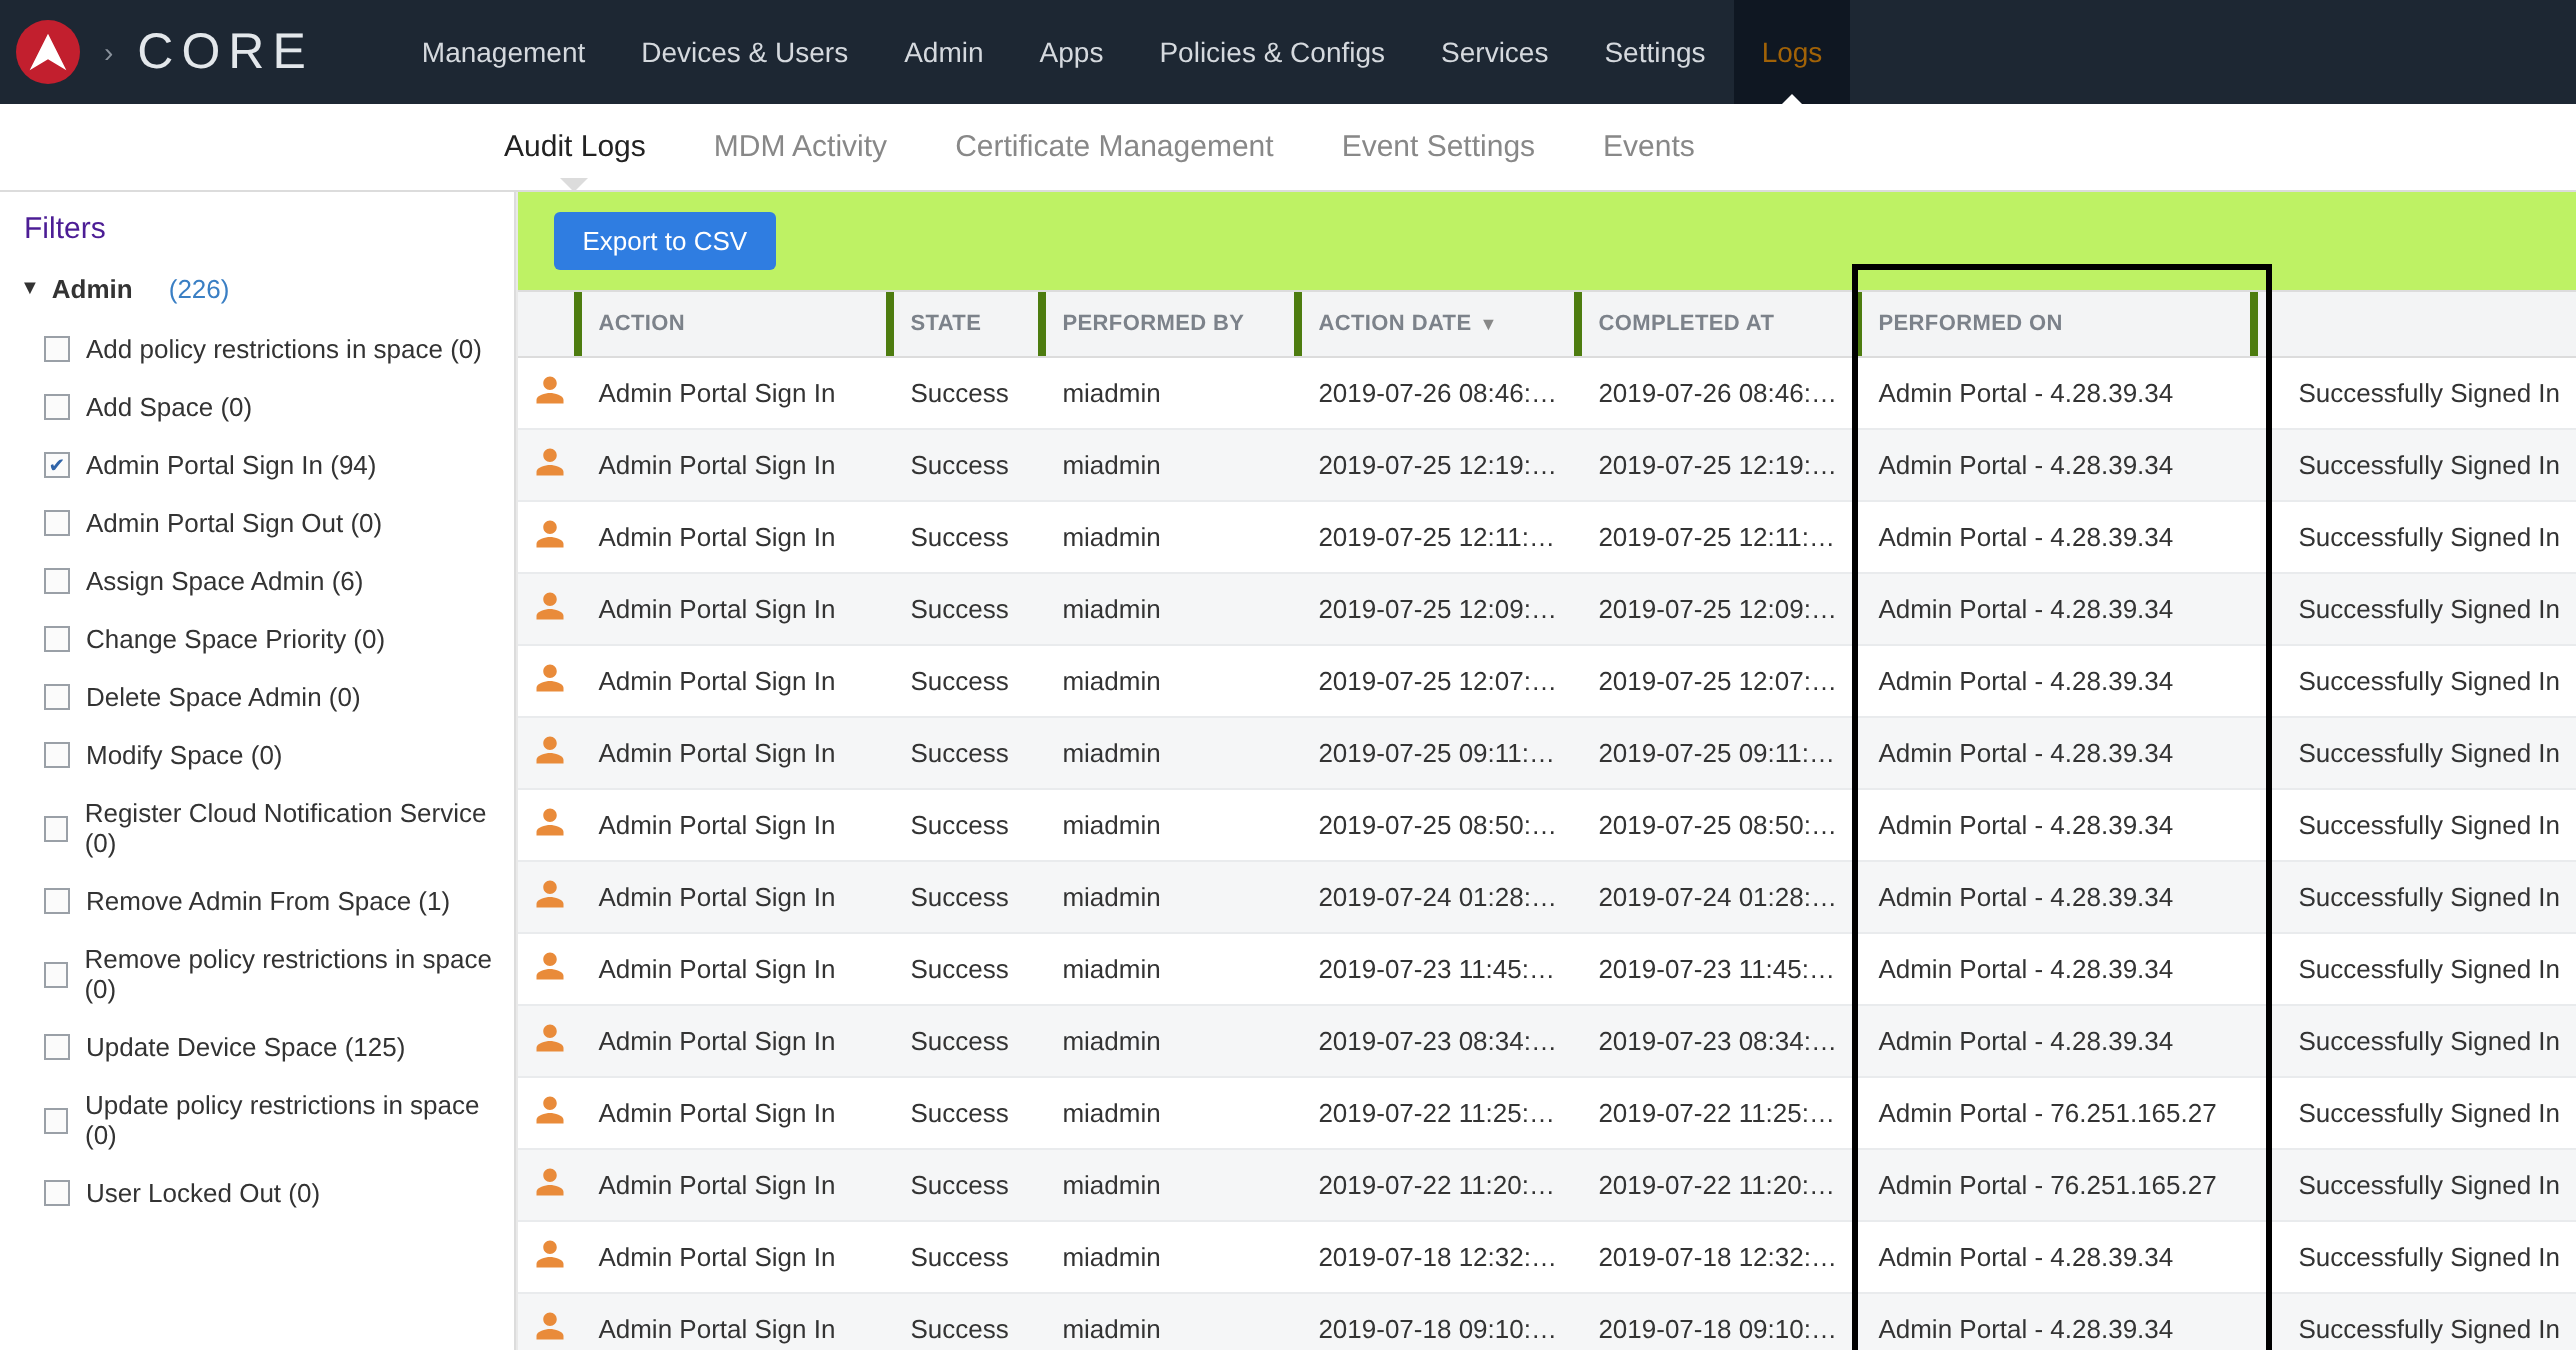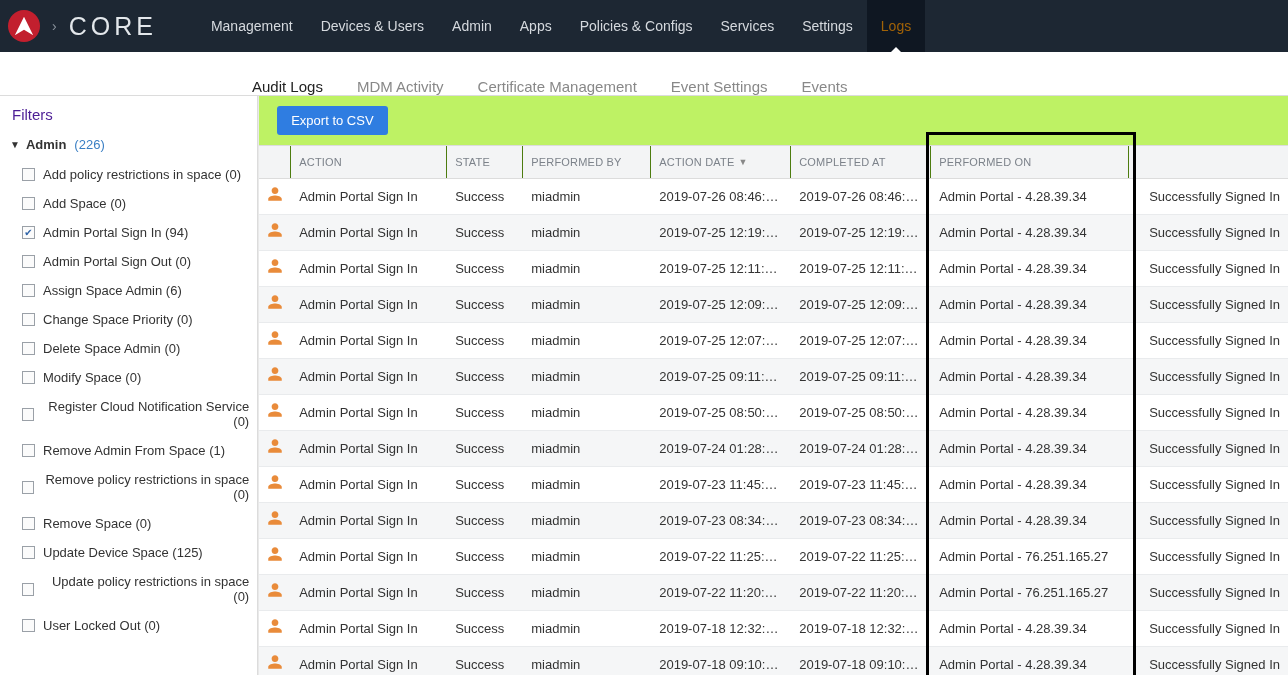--- a/index.html
+++ b/index.html
@@ -9,42 +9,42 @@
   .logo-wrap { display: flex; align-items: center; gap: 10px; margin-right: 30px; }
   .logo-circle { width: 32px; height: 32px; border-radius: 50%; background: #c21f2e; display:flex; align-items:center; justify-content:center; overflow:hidden; }
   .logo-circle svg { width: 22px; height: 22px; }
   .chevron { color: #8a929c; font-size: 14px; margin: 0 2px; }
   .product { font-size: 25px; letter-spacing: 4px; font-weight: 400; color: #e3e7eb; }
   .topnav-items { display: flex; align-items: stretch; margin-left: 10px; height: 100%; }
   .topnav-item { padding: 0 14px; display: flex; align-items: center; color: #d5d9de; font-size: 14px; cursor: pointer; position: relative; }
   .topnav-item.active { background: #0f1722; color: #a16207; }
   .topnav-item.active::after { content:""; position:absolute; bottom:-1px; left:50%; transform:translateX(-50%); width:0; height:0; border-left:6px solid transparent; border-right:6px solid transparent; border-bottom:6px solid #fff; }
   
-  .subnav { display:flex; align-items:flex-end; border-bottom:1px solid #dcdcdc; height:44px; padding-left: 250px; gap: 30px; background:#fff; }
+  .subnav { display:flex; align-items:center; border-bottom:1px solid #dcdcdc; height:44px; padding-left: 250px; gap: 30px; background:#fff; }
   .subnav-item { color:#888; font-size:15px; cursor:pointer; padding: 0 2px; position:relative; }
   .subnav-item.active { color:#222; }
   .subnav-item.active::after { content:""; position:absolute; bottom:-14px; left:50%; transform:translateX(-50%); width:0; height:0; border-left:7px solid transparent; border-right:7px solid transparent; border-top:7px solid #dcdcdc; }
   
   .body { display:flex; }
   .sidebar { width:260px; border-right:1px solid #dcdcdc; padding: 10px 8px; }
   .sidebar-title { color:#4c1d95; font-size:15px; margin: 0 0 14px 4px; }
   .filter-head { display:flex; align-items:center; gap:6px; font-weight:bold; font-size:13px; margin: 0 0 8px 2px; cursor:pointer; }
   .filter-head .caret { font-size:10px; }
-  .filter-count { color:#3a7fc4; font-weight:normal; margin-left:2px; }
+  .filter-count { color:#3a7fc4; font-weight:normal; margin-left:12px; }
   .filter-list { list-style:none; margin-left:2px; }
-  .filter-item { display:flex; align-items:center; gap:8px; padding:7px 0 7px 12px; font-size:13px; cursor:pointer;text-align:right; }
+  .filter-item { display:flex; align-items:center; gap:8px; padding:7px 0 7px 12px; font-size:13px; cursor:pointer; }
   .chk { width:13px; height:13px; border:1px solid #9aa0a7; background:#fbfbfb; display:inline-flex; align-items:center; justify-content:center; font-size:10px; color:#3064a8; }
   
   .main { flex:1; background:#f6f7f8; border-left: 1px solid #e9e9e9; }
   .toolbar { padding: 10px 10px 10px 18px; border-bottom: 1px solid #dcdcdc; background:#bef264; }
   .btn-primary { background:#2f7de1; color:#fff; border:none; border-radius:3px; padding:7px 14px; font-size:13px; cursor:pointer; }
   .grid { width:100%; }
   .grid-head { display:flex; background:#f3f4f5; border-bottom:1px solid #dcdcdc; }
-  .grid-head .cell { font-weight:normal; color:#7c828a; text-transform:uppercase; letter-spacing:0.2px; font-size:11px; padding:10px 8px; border-right:1px solid #4d7c0f; display:flex; align-items:center; gap:4px; }
-  .grid-body .row { display:flex; border-bottom:1px solid #e9ebed; align-items:flex-start; background:#fff; }
+  .grid-head .cell { font-weight:bold; color:#7c828a; text-transform:uppercase; letter-spacing:0.2px; font-size:11px; padding:10px 8px; border-right:4px solid #4d7c0f; display:flex; align-items:center; gap:4px; }
+  .grid-body .row { display:flex; border-bottom:1px solid #e9ebed; align-items:center; background:#fff; }
   .grid-body .row:nth-child(even) { background:#f5f6f7; }
   .cell { overflow:hidden; white-space:nowrap; text-overflow:ellipsis; padding:10px 8px; font-size:13px; }
   .col-icon { width:32px; text-align:center; padding:6px 4px; }
   .col-action { width:156px; }
   .col-state { width:76px; }
   .col-performedby { width:128px; }
   .col-actiondate { width:140px; }
   .col-completed { width:140px; }
   .col-performedon { width:198px; }
   .col-details { flex:1; padding-left:20px; }
@@ -135,24 +135,20 @@
         <li class="filter-item">
           <span class="chk"></span>
           <span>Remove Admin From Space (1)</span>
         </li>
         <li class="filter-item">
           <span class="chk"></span>
           <span>Remove policy restrictions in space (0)</span>
         </li>
         <li class="filter-item">
           <span class="chk"></span>
-          <span>Remove Space (0)</span>
-        </li>
-        <li class="filter-item">
-          <span class="chk"></span>
           <span>Update Device Space (125)</span>
         </li>
         <li class="filter-item">
           <span class="chk"></span>
           <span>Update policy restrictions in space (0)</span>
         </li>
         <li class="filter-item">
           <span class="chk"></span>
           <span>User Locked Out (0)</span>
         </li>

